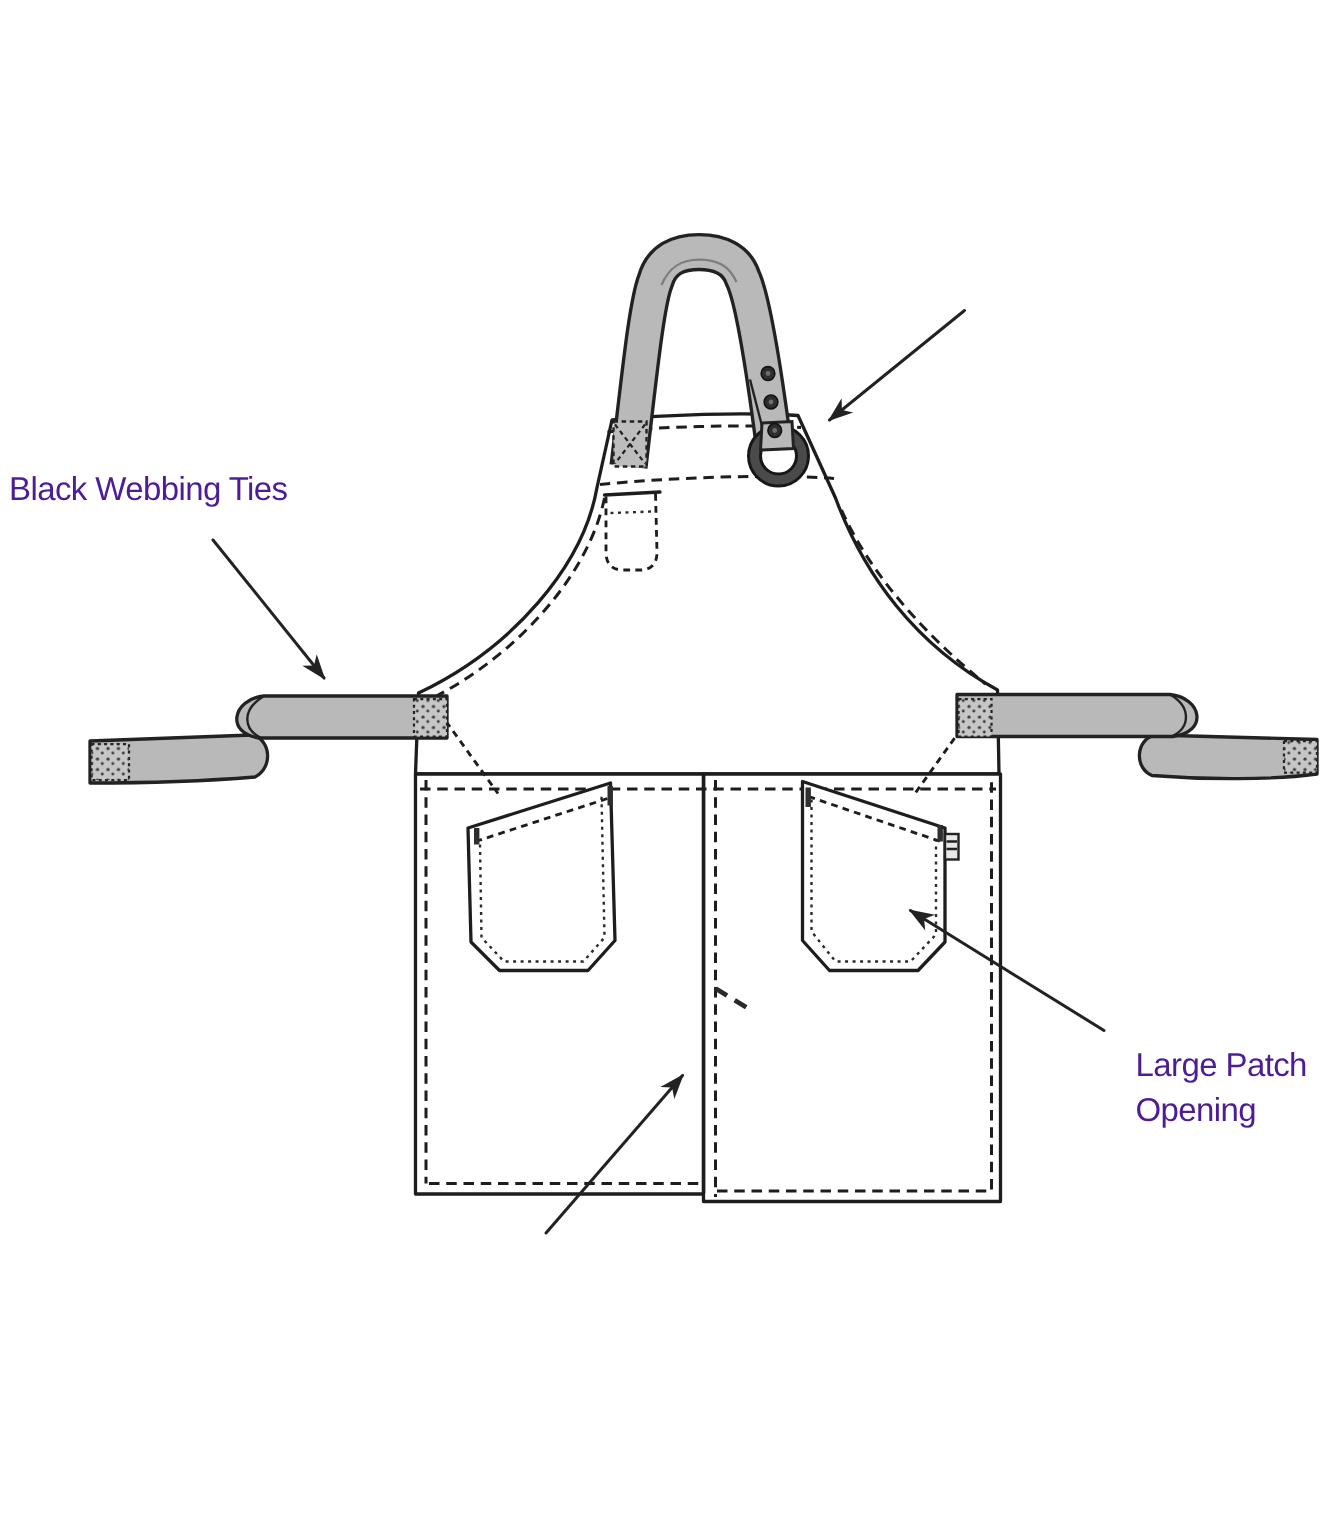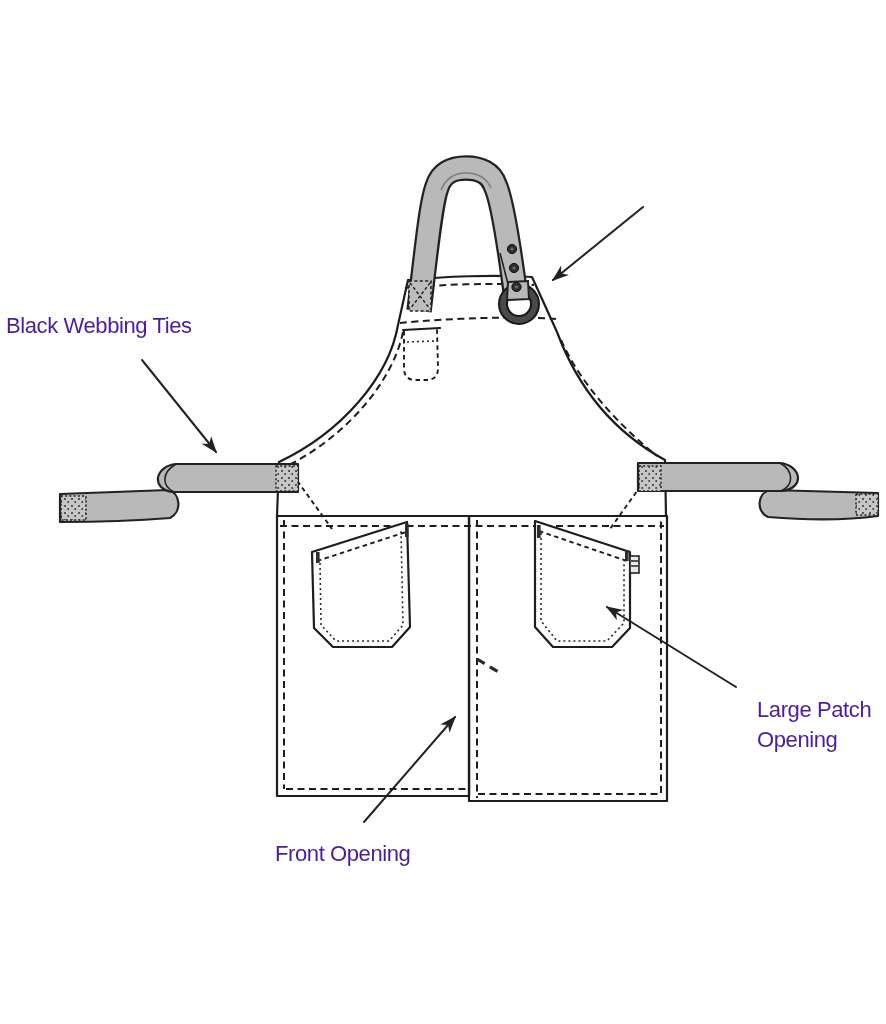--- a/index.html
+++ b/index.html
@@ -152,14 +152,13 @@
   </g>
 </svg>
 
 <div class="callout-label" style="left:6px;top:311px;">Black Webbing Ties</div>
 
 <div class="callout-label" style="left:757px;top:671px;margin-top:24px;">
   <span style="display:block;">Large Patch</span>
   <span style="display:block;">Opening</span>
 </div>
 
-<div class="callout-label" style="left:275px;top:839px;">Front Opening</div>
 </div>
 
 </body></html>

